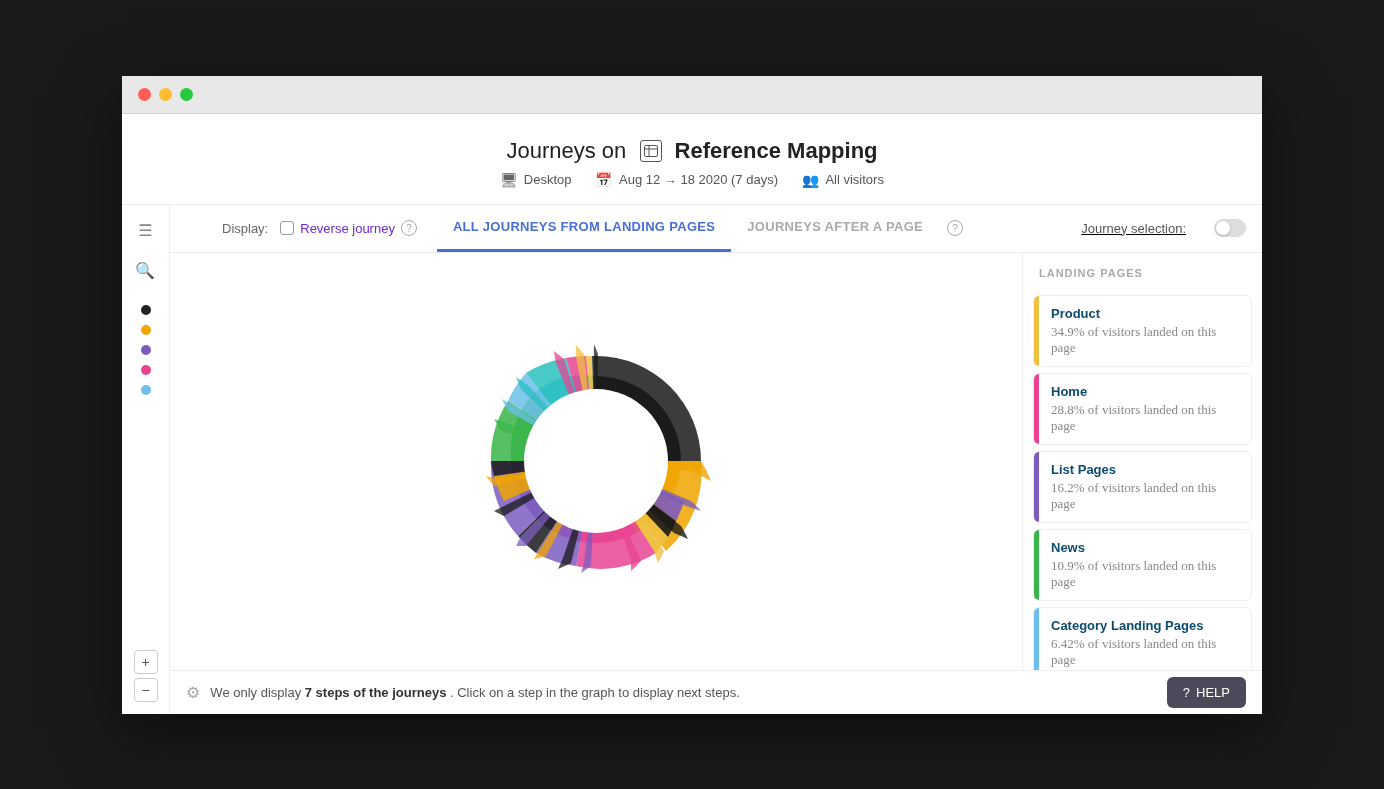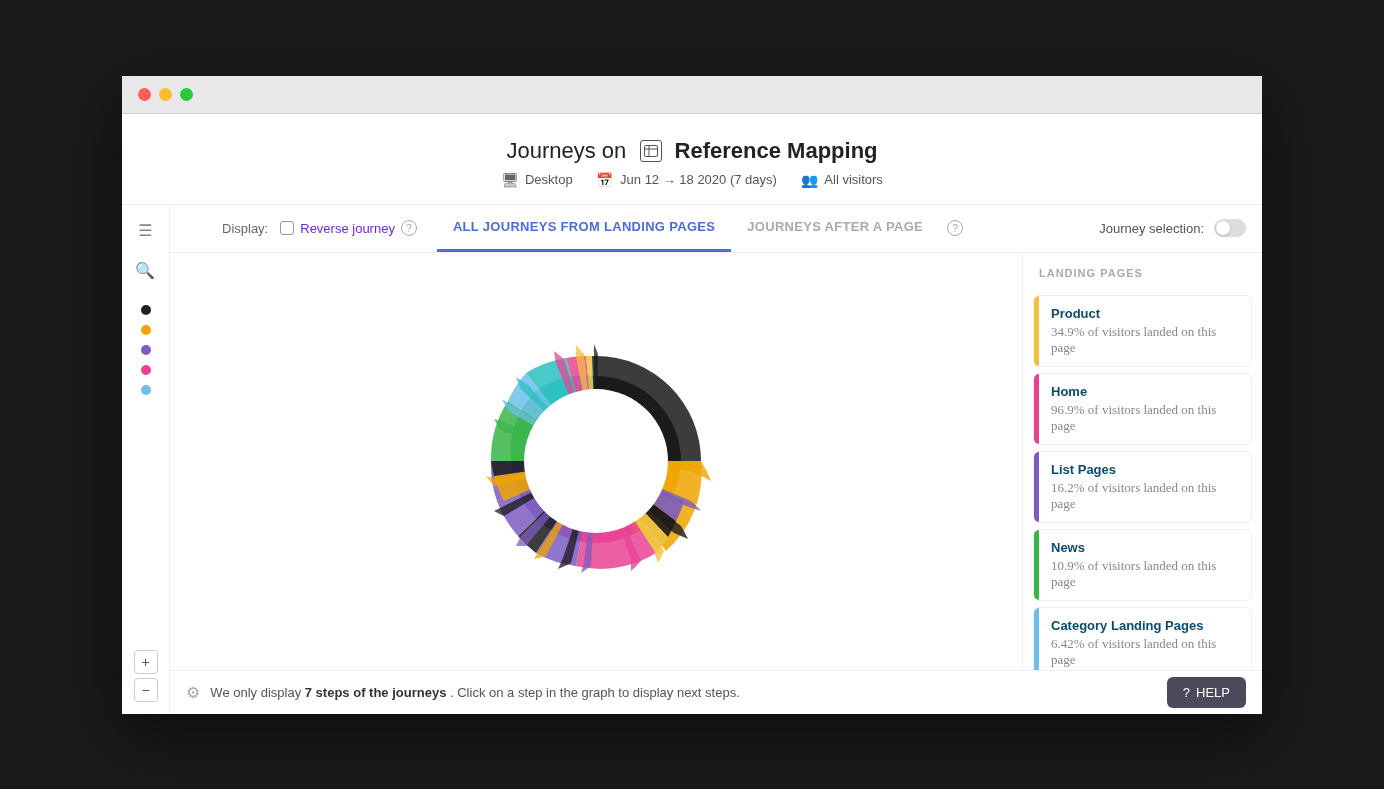--- a/index.html
+++ b/index.html
@@ -208,21 +208,22 @@
       letter-spacing: 0.3px;
     }
     .tab.active {
       color: #4a6fd4;
       border-bottom-color: #4a6fd4;
     }
     .tabs-right {
       margin-left: auto;
       display: flex;
       align-items: center;
-      gap: 10px;
+      gap: 28px;
+      text-decoration: underline;
     }
     .journey-selection-label {
       font-size: 13px;
       color: #555;
     }
     .toggle {
       width: 32px; height: 18px;
       background: #ddd;
       border-radius: 9px;
       position: relative;
@@ -356,21 +357,21 @@
         </span>
         <strong>Reference Mapping</strong>
       </div>
       <div class="header-meta">
         <div class="header-meta-item">
           <span class="meta-icon">🖥</span>
           <span>Desktop</span>
         </div>
         <div class="header-meta-item">
           <span class="meta-icon">📅</span>
-          <span>Jun 12 → 18 2020 (7 days)</span>
+          <span>Aug 12 → 18 2020 (7 days)</span>
         </div>
         <div class="header-meta-item">
           <span class="meta-icon">👥</span>
           <span>All visitors</span>
         </div>
       </div>
     </div>
 
     <div class="content">
 
@@ -492,21 +493,21 @@
     <div class="lp-accent" style="background:#f0c040;"></div>
     <div class="lp-content">
       <div class="lp-name">Product</div>
       <div class="lp-stat">34.9% of visitors landed on this page</div>
     </div>
   </div>
                 <div class="landing-page-item">
     <div class="lp-accent" style="background:#e84393;"></div>
     <div class="lp-content">
       <div class="lp-name">Home</div>
-      <div class="lp-stat">96.9% of visitors landed on this page</div>
+      <div class="lp-stat">28.8% of visitors landed on this page</div>
     </div>
   </div>
                 <div class="landing-page-item">
     <div class="lp-accent" style="background:#7c5cbf;"></div>
     <div class="lp-content">
       <div class="lp-name">List Pages</div>
       <div class="lp-stat">16.2% of visitors landed on this page</div>
     </div>
   </div>
                 <div class="landing-page-item">

